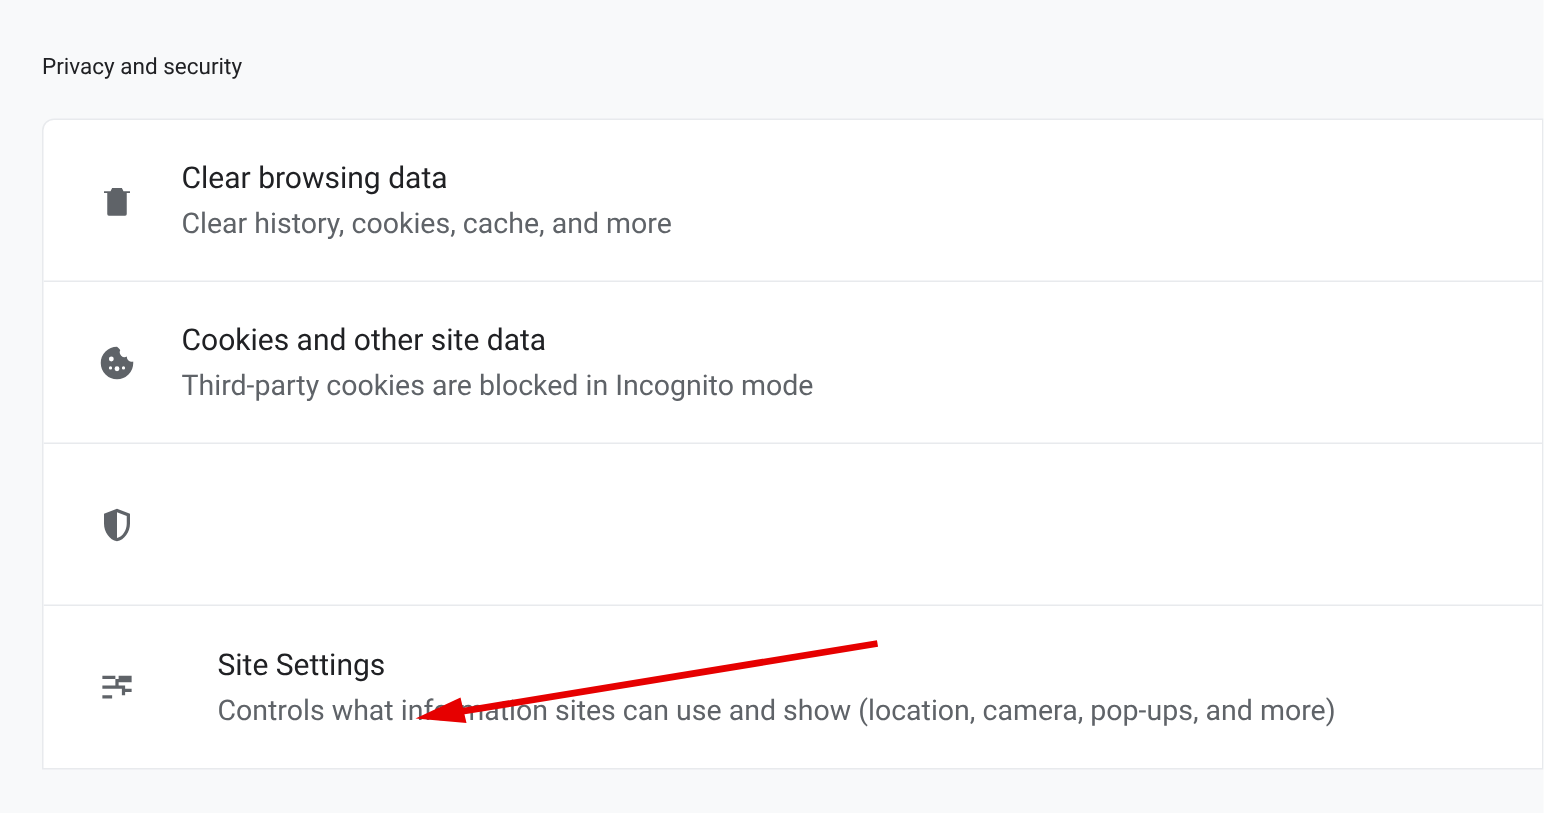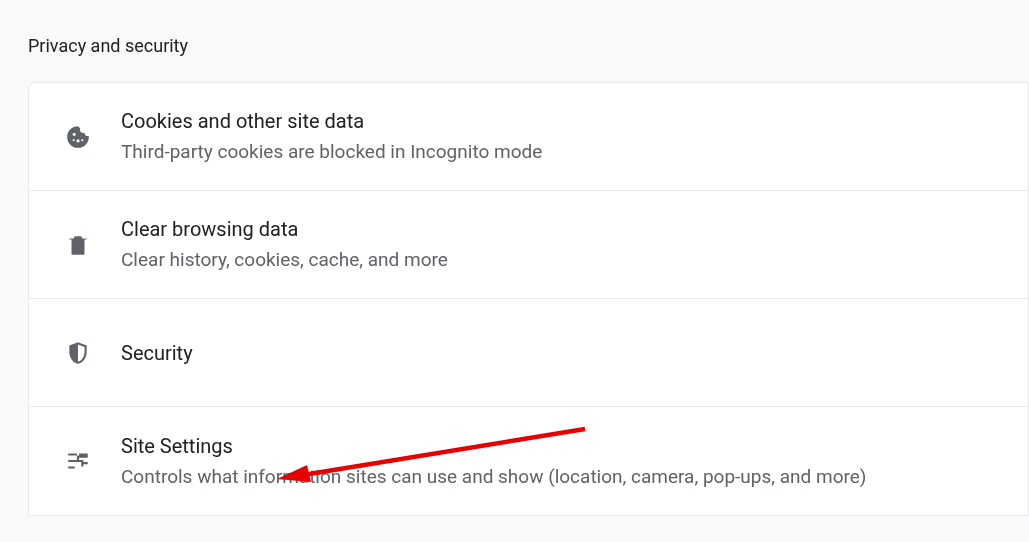--- a/index.html
+++ b/index.html
@@ -9,21 +9,21 @@
     }
     body {
       font-family: 'Roboto', 'Segoe UI', Arial, sans-serif;
       background: #f8f9fa;
       width: 1029px;
       height: 542px;
       overflow: hidden;
       position: relative;
     }
     .page-title {
-      font-size: 18px;
+      font-size: 15px;
       font-weight: 400;
       color: #202124;
       padding: 35px 0 26px 28px;
     }
     .settings-card {
       background: #fff;
       border: 1px solid #e8eaed;
       border-radius: 8px 0 0 0;
       margin-left: 28px;
       overflow: hidden;
@@ -31,20 +31,21 @@
     .settings-row {
       display: flex;
       align-items: center;
       padding: 22px 0 22px 36px;
       border-bottom: 1px solid #e8eaed;
       cursor: pointer;
       min-height: 108px;
     }
     .settings-row:last-child {
       border-bottom: none;
+      gap: 24px;
     }
     .row-icon {
       width: 26px;
       height: 26px;
       flex-shrink: 0;
       display: flex;
       align-items: center;
       justify-content: center;
       color: #5f6368;
     }
@@ -80,49 +81,48 @@
 </head>
 <body>
 
 <div class="page-title">Privacy and security</div>
 
 <div class="settings-card">
 
   <div class="settings-row">
     <span class="row-icon">
       <svg viewBox="0 0 24 24">
+          <path d="M6 7h12v13a1 1 0 0 1-1 1H7a1 1 0 0 1-1-1V7zm3-3h6l1 2h4v1H4V6h4l1-2z"></path>
+        </svg>
+    </span>
+    <div class="row-text">
+      <div class="row-title">Clear browsing data</div>
+      <div class="row-subtitle">Clear history, cookies, cache, and more</div>
+    </div>
+  </div>
+
+  <div class="settings-row">
+    <span class="row-icon">
+      <svg viewBox="0 0 24 24">
           <path d="M12 2a10 10 0 1 0 10 10c0-.34-.02-.67-.05-1a3 3 0 0 1-3.95-2.95A3 3 0 0 1 14 4.05 10.05 10.05 0 0 0 12 2zM8.5 8A1.5 1.5 0 1 1 7 9.5 1.5 1.5 0 0 1 8.5 8zM8 14a1 1 0 1 1-1 1 1 1 0 0 1 1-1zm4 3a1.5 1.5 0 1 1 1.5-1.5A1.5 1.5 0 0 1 12 17zm4-1a1 1 0 1 1 1-1 1 1 0 0 1-1 1z"></path>
         </svg>
     </span>
     <div class="row-text">
       <div class="row-title">Cookies and other site data</div>
       <div class="row-subtitle">Third-party cookies are blocked in Incognito mode</div>
     </div>
   </div>
 
   <div class="settings-row">
     <span class="row-icon">
       <svg viewBox="0 0 24 24">
-          <path d="M6 7h12v13a1 1 0 0 1-1 1H7a1 1 0 0 1-1-1V7zm3-3h6l1 2h4v1H4V6h4l1-2z"></path>
-        </svg>
-    </span>
-    <div class="row-text">
-      <div class="row-title">Clear browsing data</div>
-      <div class="row-subtitle">Clear history, cookies, cache, and more</div>
-    </div>
-  </div>
-
-  <div class="settings-row">
-    <span class="row-icon">
-      <svg viewBox="0 0 24 24">
           <path d="M12 2 4 5v6c0 5.25 3.4 10.1 8 11 4.6-.9 8-5.75 8-11V5l-8-3zm0 2.18 6 2.25V11c0 4.2-2.55 8.1-6 8.94V4.18z"></path>
         </svg>
     </span>
     <div class="row-text">
-      <div class="row-title">Security</div>
     </div>
   </div>
 
   <div class="settings-row">
     <span class="row-icon">
       <svg viewBox="0 0 24 24">
           <path d="M3 17h6v2H3v-2zm0-6h12v2H3v-2zm0-6h18v2H3V5zm14 12v-2h4v-2h-4v-2h-2v6h2zm-4-6V9h8V7h-8V5h-2v6h2z"></path>
         </svg>
     </span>
     <div class="row-text">

